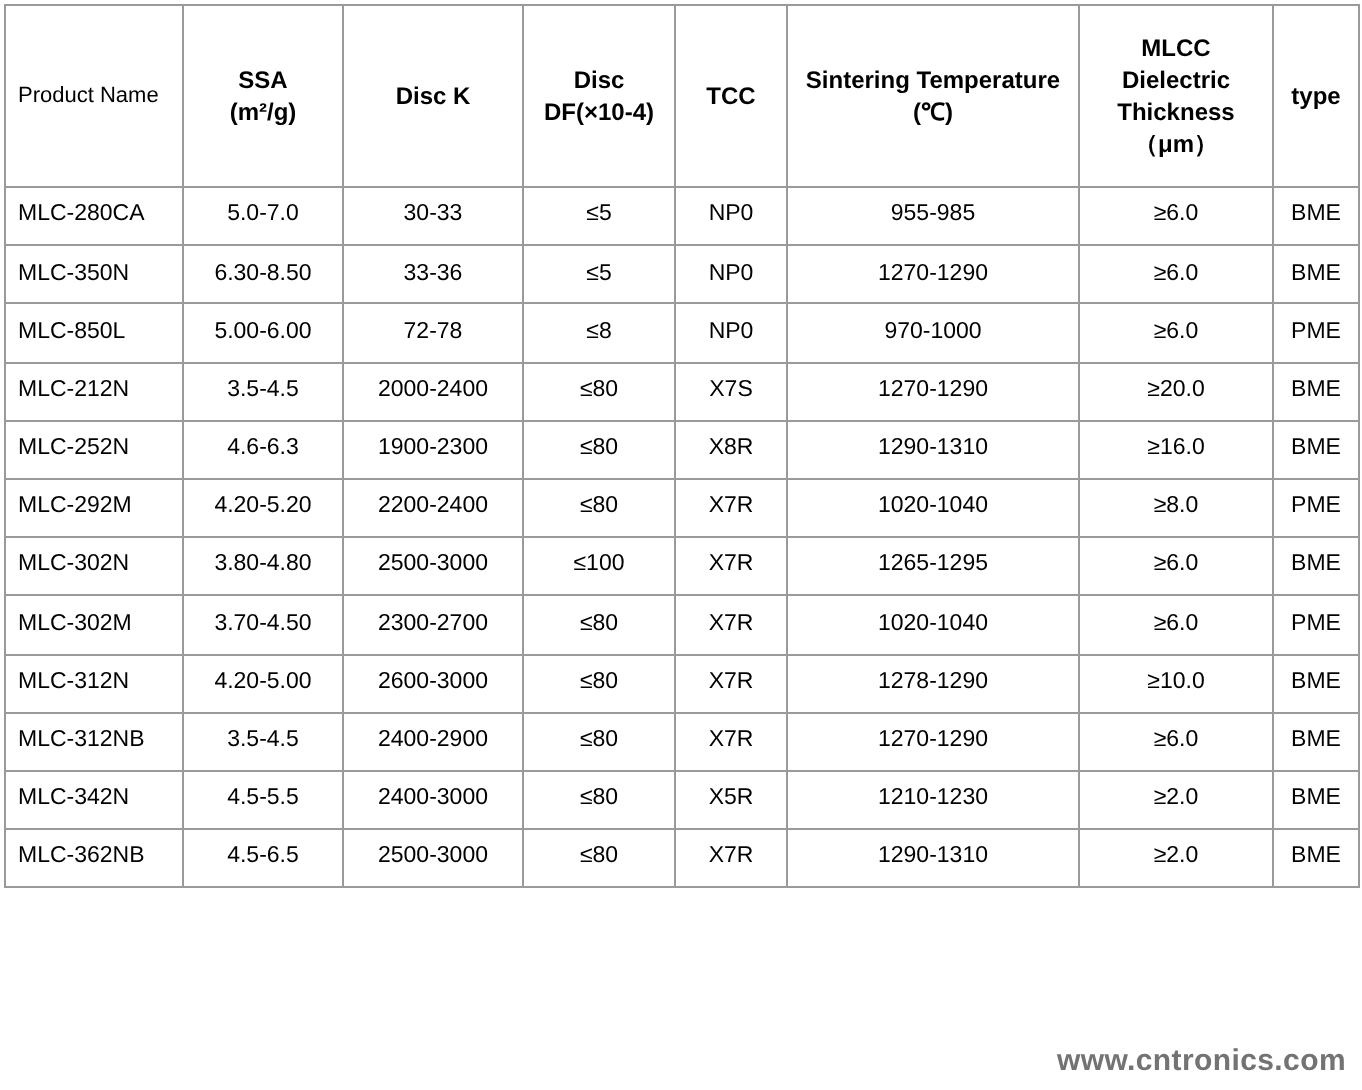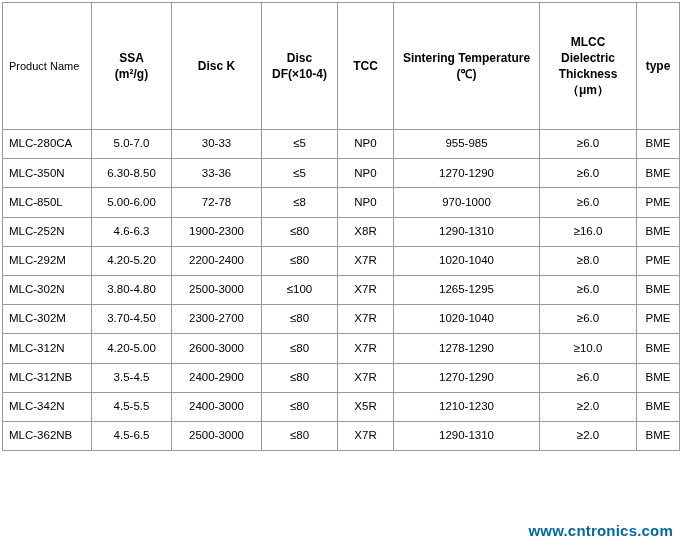--- a/index.html
+++ b/index.html
@@ -34,21 +34,21 @@
     vertical-align: middle;
     font-size: 11.5px;
     color: #000;
     padding: 0;
     line-height: 1.35;
   }
   table.spec thead th {
     height: 86px;
     font-weight: bold;
     font-size: 12px;
-    padding: 20px 4px;
+    padding: 2px 4px;
   }
   table.spec thead th .sub {
     display: block;
     font-weight: bold;
   }
   table.spec thead th.left-head {
     text-align: left;
     padding-left: 6px;
     font-weight: normal;
     font-size: 11px;
@@ -69,21 +69,21 @@
   col.c5 { width: 146px; }
   col.c6 { width: 97px; }
   col.c7 { width: 43px; }
 
   .watermark {
     position: absolute;
     right: 8px;
     bottom: 8px;
     font-size: 15px;
     font-weight: bold;
-    color: #0369a1;
+    color: #737373;
     letter-spacing: 0.2px;
     pointer-events: none;
   }
 </style>
 </head>
 <body>
 
 <div class="sheet">
   <table class="spec">
     <colgroup>
@@ -152,20 +152,30 @@
           <td class="prod">MLC-850L</td>
           <td>5.00-6.00</td>
           <td>72-78</td>
           <td>≤8</td>
           <td>NP0</td>
           <td>970-1000</td>
           <td>≥6.0</td>
           <td>PME</td>
         </tr>
         <tr>
+          <td class="prod">MLC-212N</td>
+          <td>3.5-4.5</td>
+          <td>2000-2400</td>
+          <td>≤80</td>
+          <td>X7S</td>
+          <td>1270-1290</td>
+          <td>≥20.0</td>
+          <td>BME</td>
+        </tr>
+        <tr>
           <td class="prod">MLC-252N</td>
           <td>4.6-6.3</td>
           <td>1900-2300</td>
           <td>≤80</td>
           <td>X8R</td>
           <td>1290-1310</td>
           <td>≥16.0</td>
           <td>BME</td>
         </tr>
         <tr>

